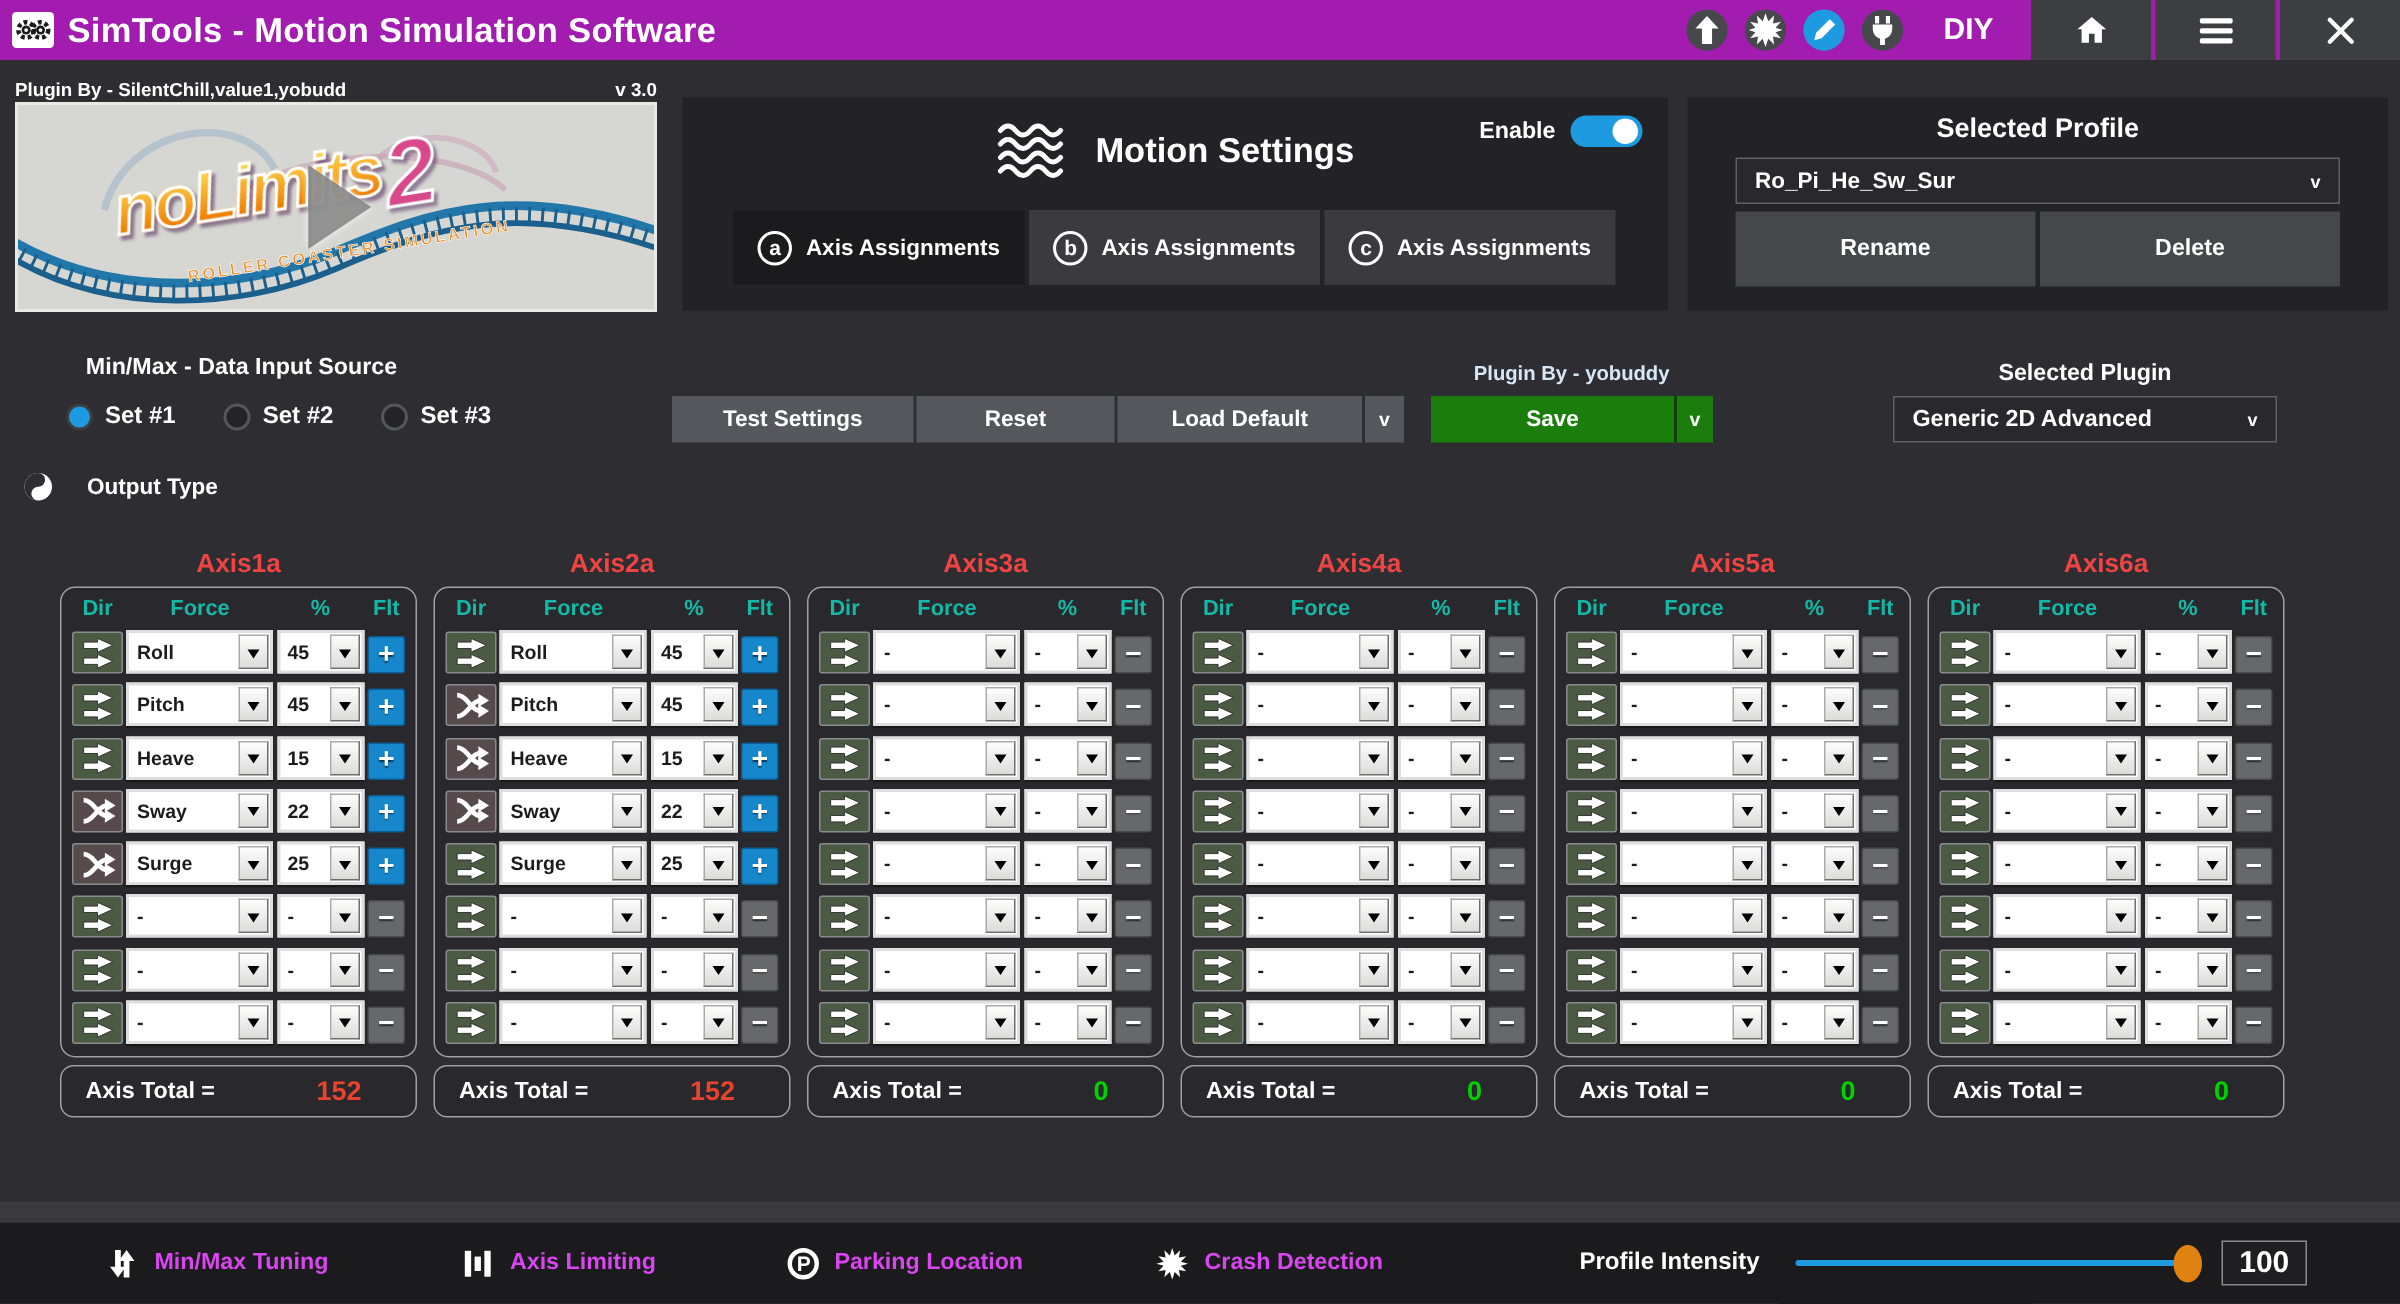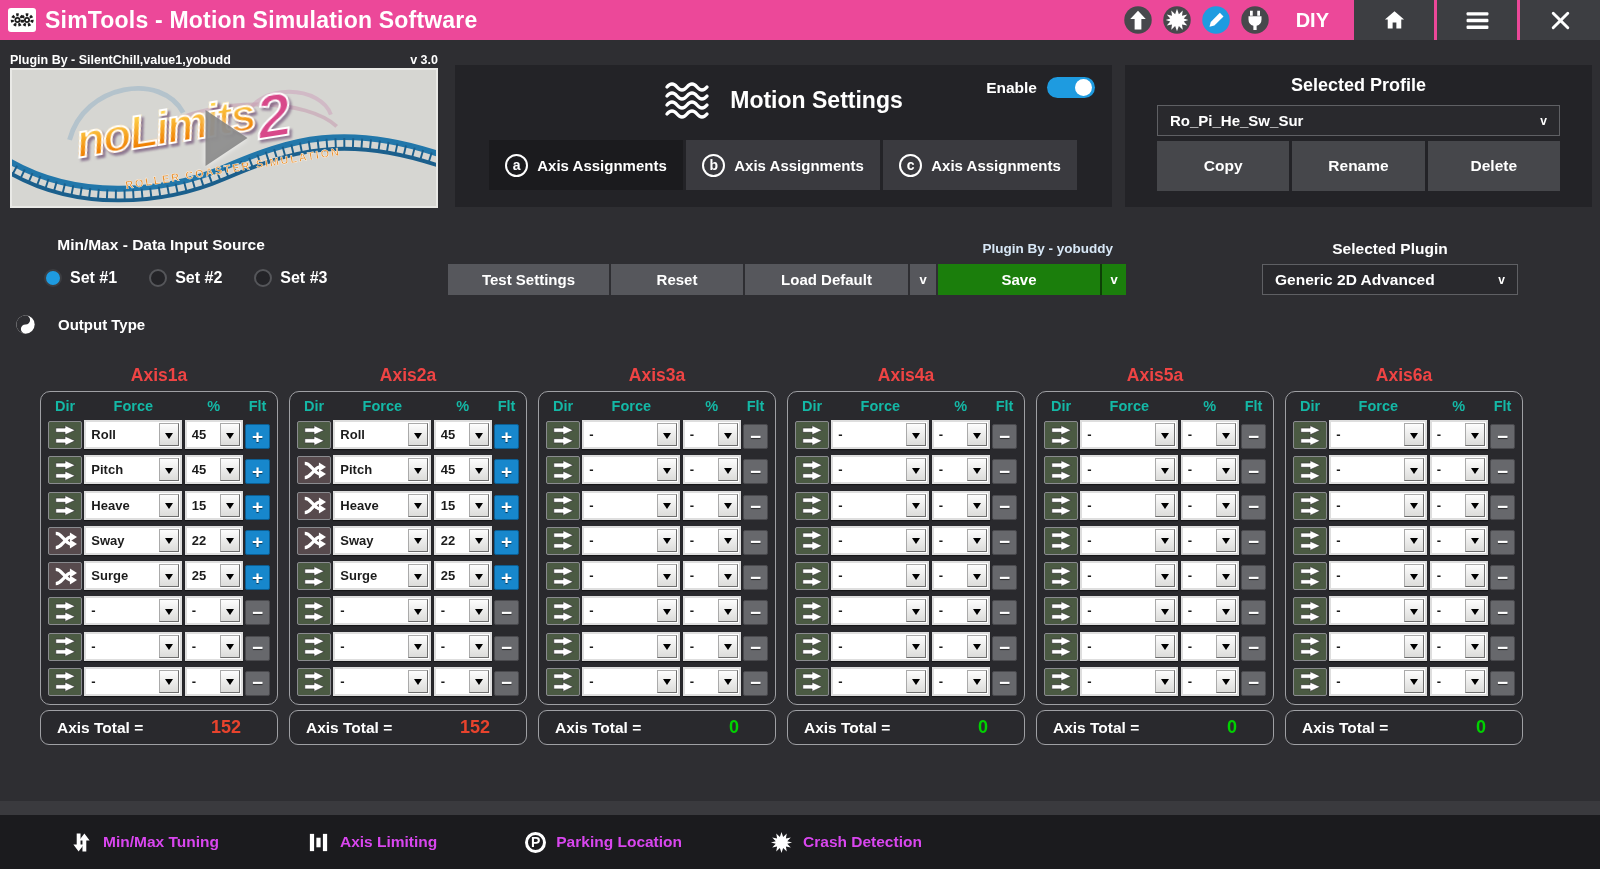--- a/index.html
+++ b/index.html
@@ -5,21 +5,21 @@
   * { box-sizing: border-box; }
   html,body { margin:0; padding:0; }
   body {
     width:1600px; height:869px; overflow:hidden;
     background:#2e2e32;
     font-family:"Liberation Sans","DejaVu Sans",sans-serif;
     -webkit-font-smoothing:antialiased;
   }
 
   
-  .titlebar { height:40px; background:#ec4899; display:flex; align-items:center; padding-left:8px; }
+  .titlebar { height:40px; background:#a21caf; display:flex; align-items:center; padding-left:8px; }
   .app-icon { width:28px; height:24px; background:#fff; border-radius:3px; margin-right:9px;
               display:flex; align-items:center; justify-content:center; flex:0 0 auto; }
   .app-icon svg { width:26px; height:20px; }
   .app-title { color:#fff; font-size:23px; font-weight:bold; letter-spacing:.2px; white-space:nowrap; }
   .tb-spacer { flex:1; }
   .circ { width:30px; height:30px; border-radius:50%; margin-left:9px; flex:0 0 auto; }
   .circ svg { width:30px; height:30px; display:block; }
   .diy { color:#fff; font-weight:bold; font-size:20px; margin:0 22px 0 26px; }
   .winbtn { width:80px; height:40px; background:#3d3e42; margin-left:3px;
             display:flex; align-items:center; justify-content:center; cursor:pointer; }
@@ -85,21 +85,21 @@
   .radio-item { display:flex; align-items:center; gap:8px; cursor:pointer; }
   .radio { width:18px; height:18px; border-radius:50%; background:#242428; border:2.5px solid #55565a; }
   .radio.on { background:#1e9be0; border-color:#3c3d41; }
   .radio-label { color:#fff; font-weight:bold; font-size:16px; }
 
   .actions-row { position:absolute; left:448px; top:224px; height:31px; display:flex; }
   .abtn { background:#56575c; color:#fff; font-weight:bold; font-size:15px; height:31px;
           display:flex; align-items:center; justify-content:center; cursor:pointer; }
   .a-test { width:161px; } .a-reset { width:132px; margin-left:2px; } .a-load { width:163px; margin-left:2px; }
   .a-ddv { width:26px; margin-left:2px; font-size:13px; }
-  .save-group { display:flex; margin-left:2px; }
+  .save-group { display:flex; margin-left:18px; }
   .a-save { width:162px; background:#1b7e0c; }
   .a-savev { width:26px; background:#1b7e0c; border-left:2px solid #0d3f06; font-size:13px; }
 
   .plugin-by2 { position:absolute; right:487px; top:201px; color:#d7e7f6; font-weight:bold; font-size:13.5px; }
   .sp-label { position:absolute; left:1262px; top:200px; width:256px; text-align:center;
               color:#fff; font-weight:bold; font-size:15.5px; }
   .sp-dd { position:absolute; left:1262px; top:224px; width:256px; height:31px; background:#29292d;
            border:1px solid #5f6064; display:flex; align-items:center; padding:0 12px;
            color:#fff; font-weight:bold; font-size:15.5px; cursor:pointer; }
   .sp-dd .dd-arrow { margin-left:auto; font-size:12px; font-weight:bold; }
@@ -292,21 +292,20 @@
       </div>
   </div>
 
   <div class="panel profile-panel">
     <div class="profile-title">Selected Profile</div>
     <div class="profile-dd">
       <span>Ro_Pi_He_Sw_Sur</span>
       <span class="dd-arrow">v</span>
     </div>
     <div class="profile-btns" id="profile-btns">
-        <div class="pbtn">Copy</div>
         <div class="pbtn">Rename</div>
         <div class="pbtn">Delete</div>
       </div>
   </div>
 
   <div class="di-title">Min/Max - Data Input Source</div>
   <div class="radio-row" id="radio-row">
       <div class="radio-item">
         <span class="radio on"></span>
         <span class="radio-label">Set #1</span>
@@ -1394,13 +1393,20 @@
       </div>
       <div class="bb-item">
         <span style="display:flex">
           <svg viewBox="0 0 24 24">
             <path d="M12 1l1.7 5.3 3.8-3.7-.9 5.1 5.1-.9-3.7 3.8L23 12l-5 1.4 3.7 3.8-5.1-.9.9 5.1-3.8-3.7L12 23l-1.7-5.3-3.8 3.7.9-5.1-5.1.9 3.7-3.8L1 12l5-1.4L2.3 6.8l5.1.9-.9-5.1 3.8 3.7z" fill="#fff"></path>
           </svg>
         </span>
         <span class="bb-label">Crash Detection</span>
       </div>
     </div>
+  <div class="pi-group">
+    <span class="pi-label">Profile Intensity</span>
+    <span class="pi-slider">
+      <span class="pi-thumb" id="pi-thumb" style="left: calc(100% - 10px);"></span>
+    </span>
+    <span class="pi-value">100</span>
+  </div>
 </div>
 
 </body></html>

